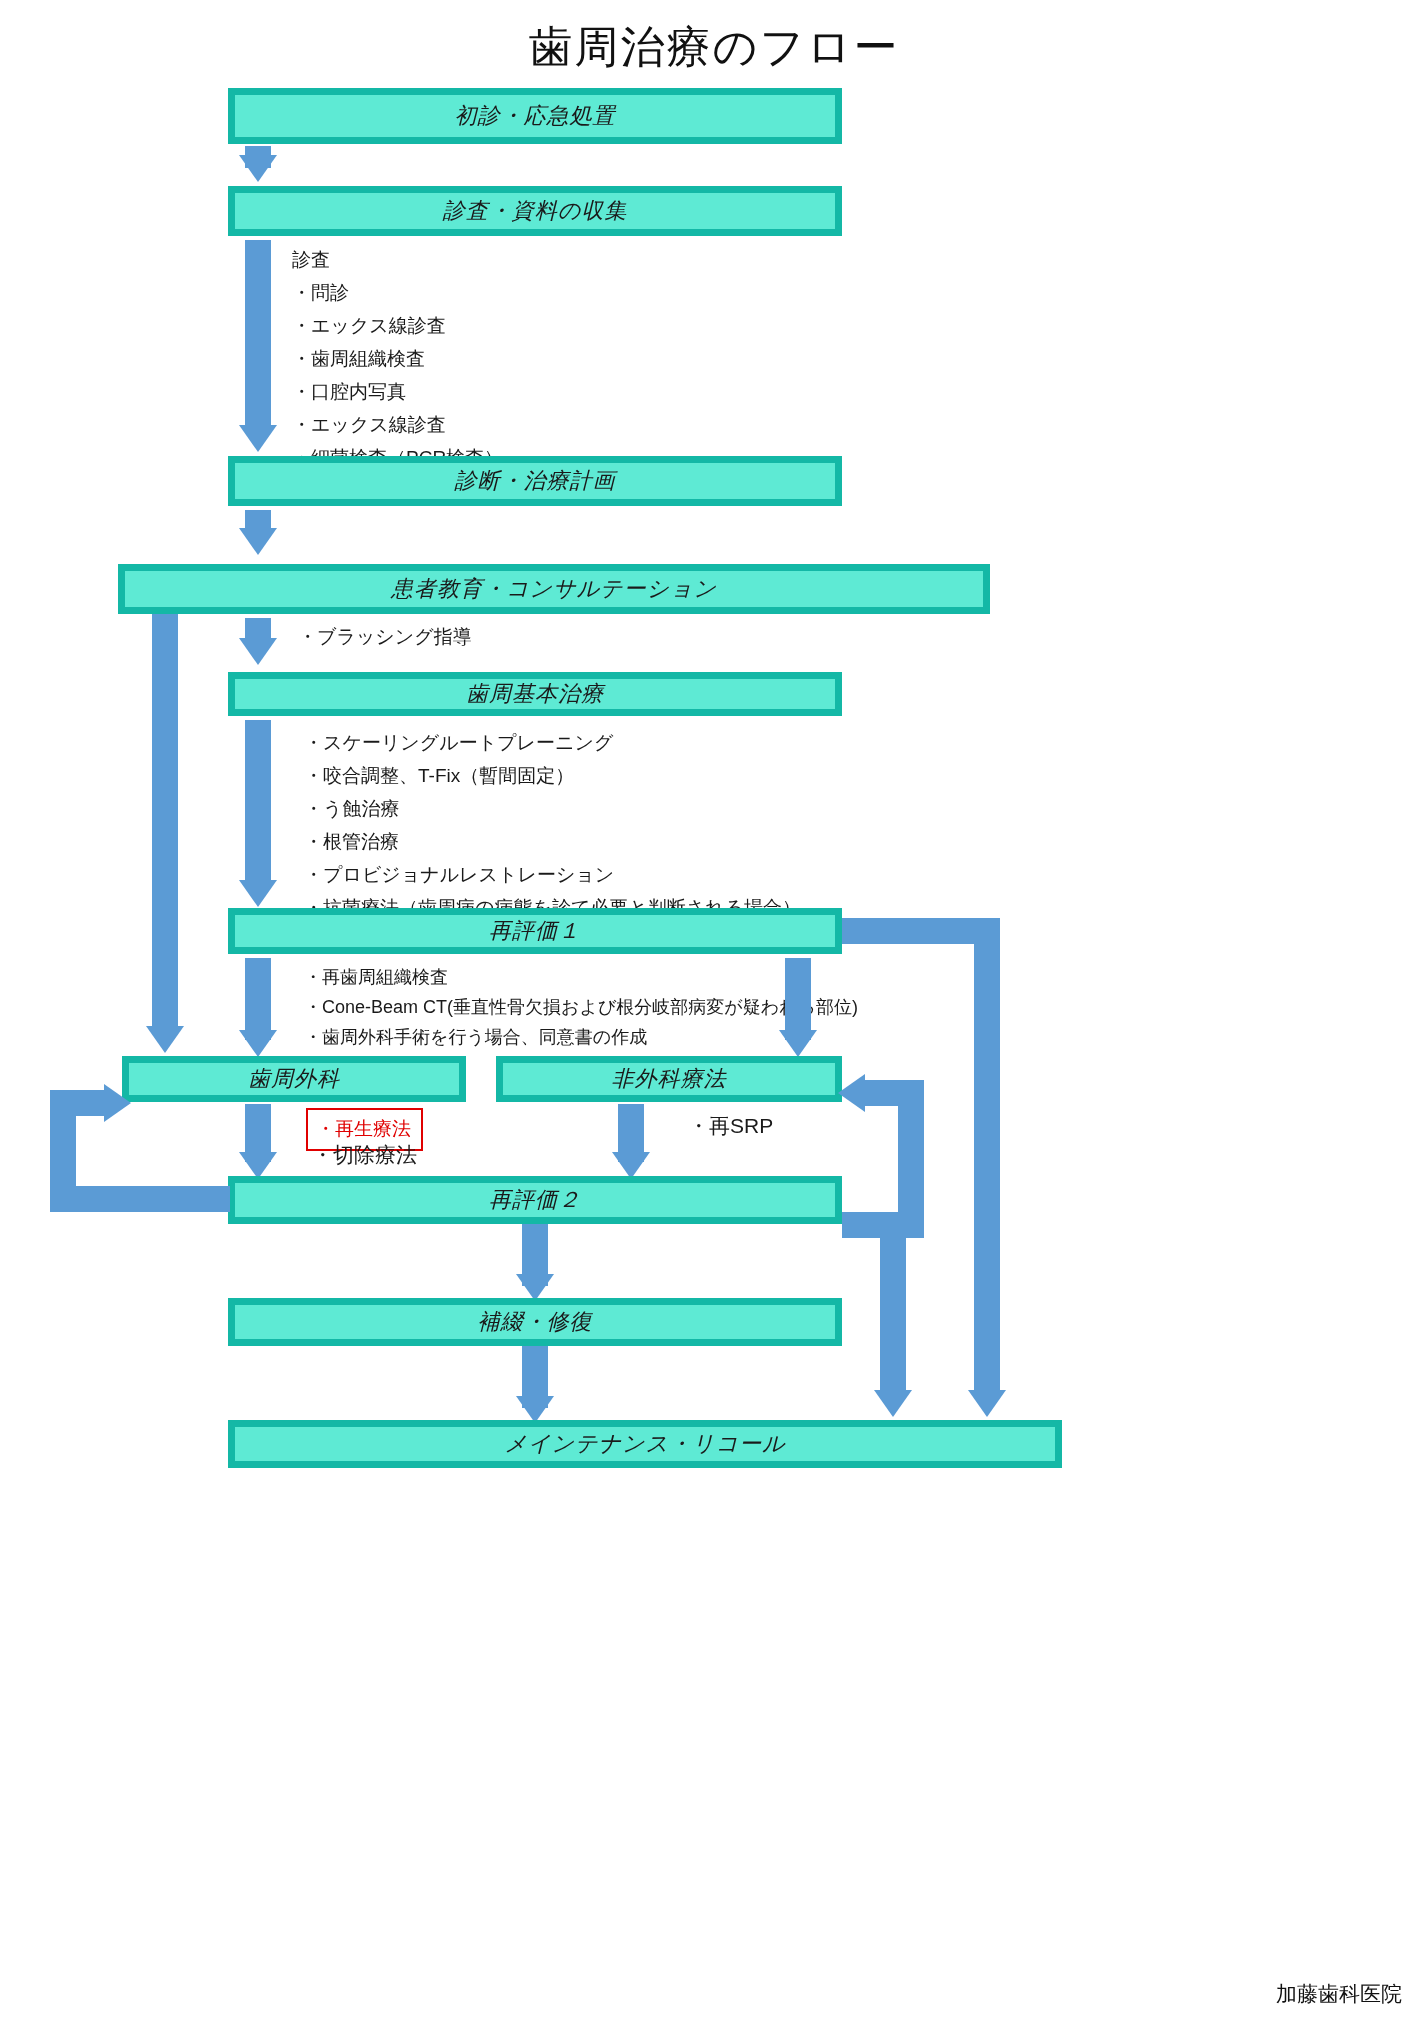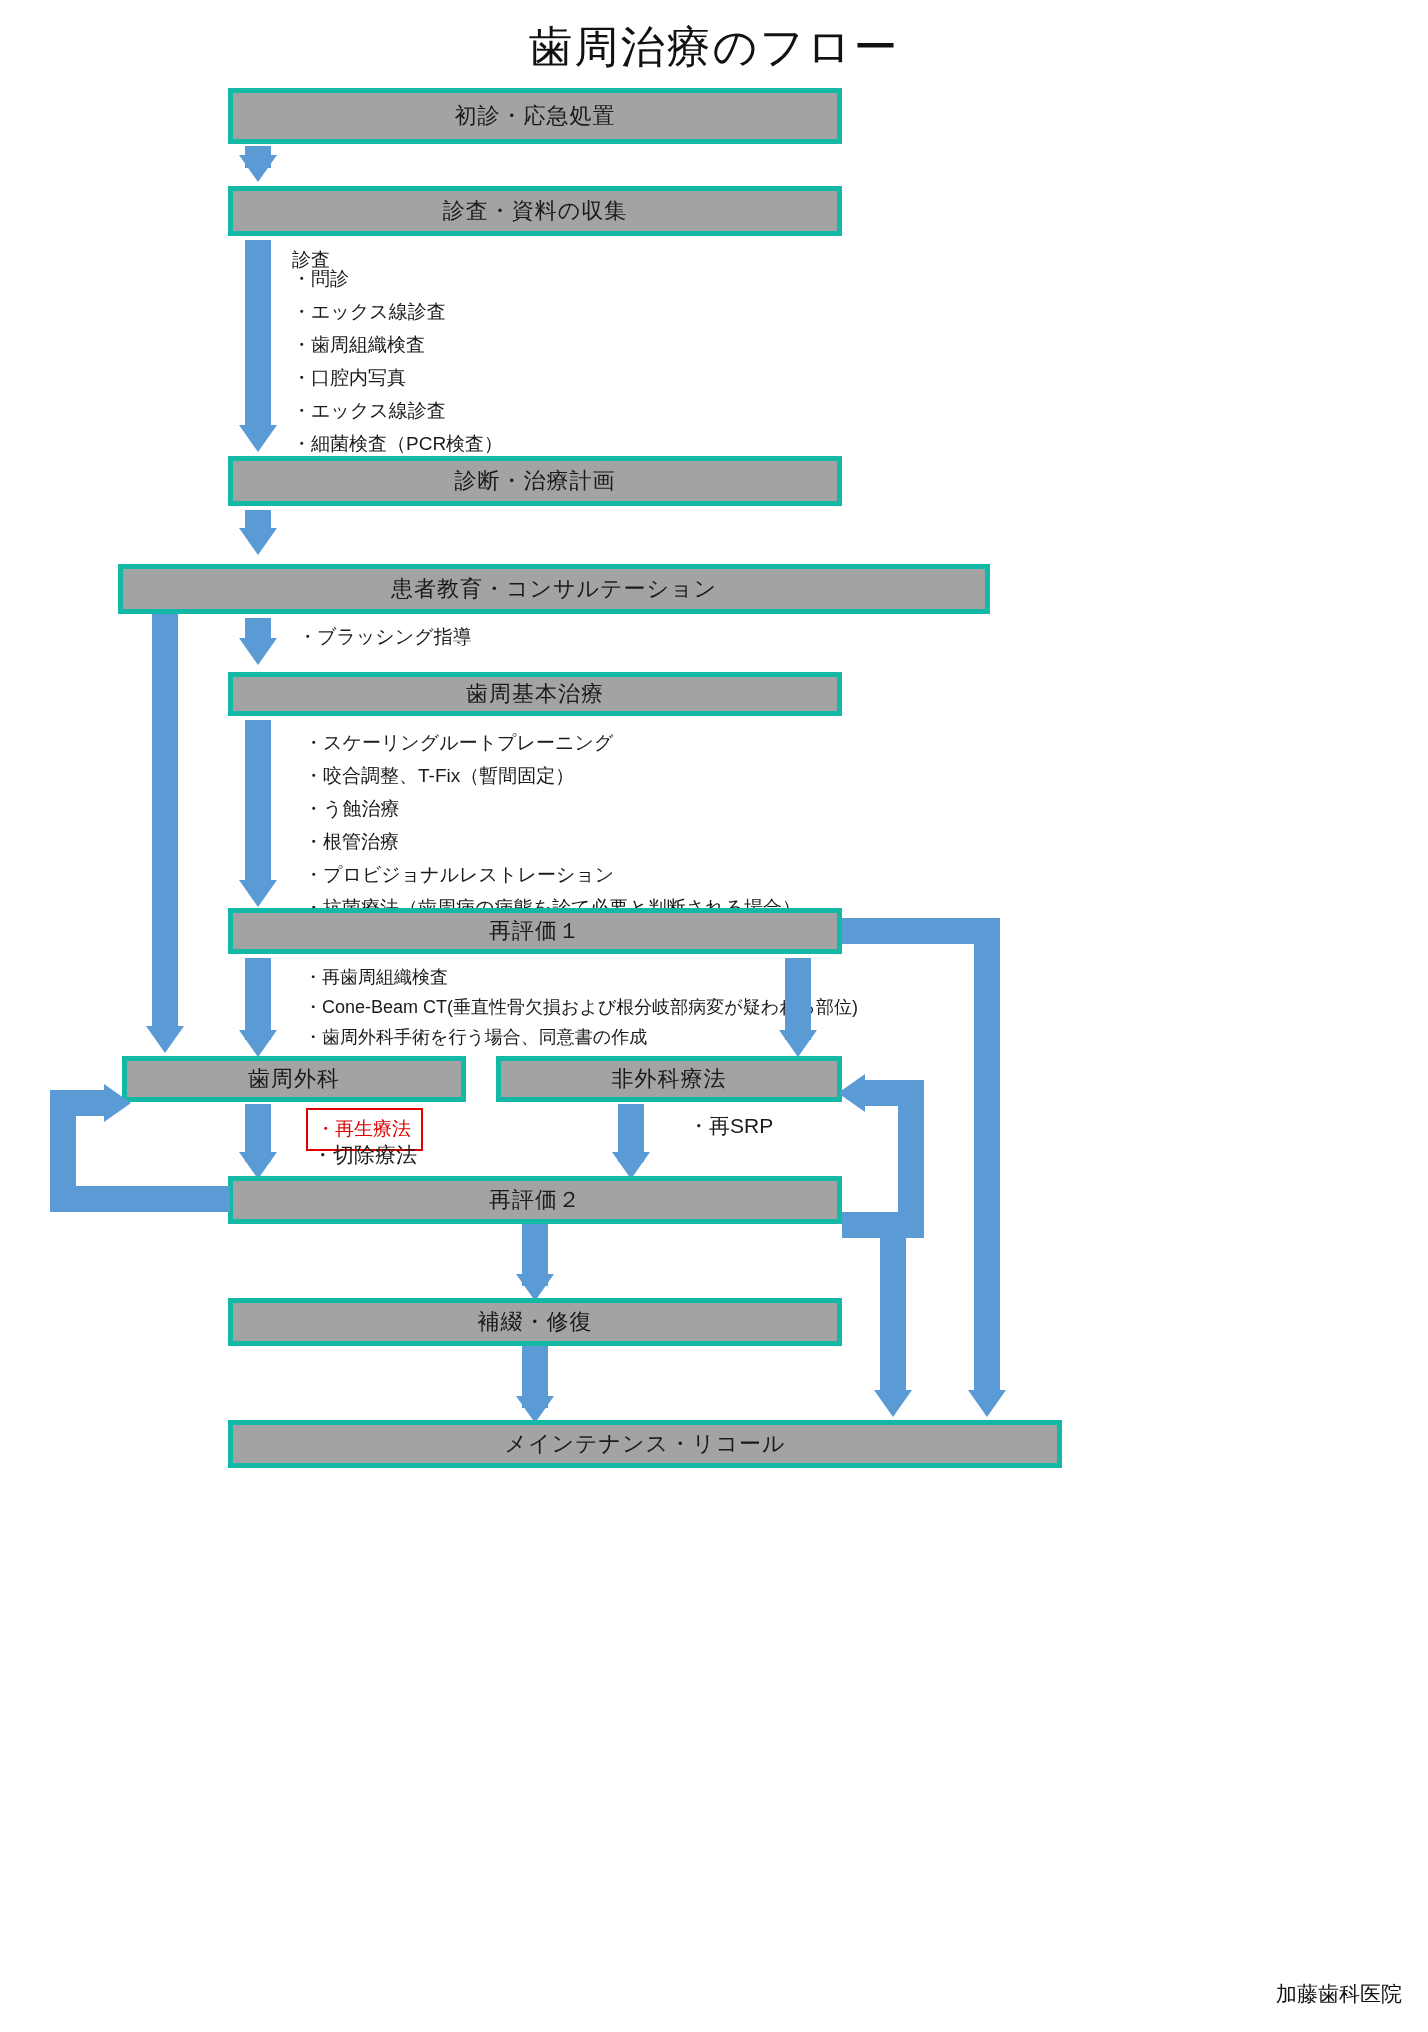--- a/index.html
+++ b/index.html
@@ -22,28 +22,29 @@
     text-align: center;
     font-size: 44px;
     font-weight: 400;
     letter-spacing: 2px;
     color: #111;
   }
 
   
   .box {
     position: absolute;
-    background: #a3a3a3;
-    border: 5px solid #14b8a6;
+    background: #5eead4;
+    border: 7px solid #14b8a6;
     display: flex;
     align-items: center;
     justify-content: center;
     font-size: 22px;
     color: #1a1a1a;
     letter-spacing: 1px;
+    font-style: italic;
   }
 
   .bar { position: absolute; background: #5b9bd5; }
 
   .head-down {
     position: absolute;
     width: 0; height: 0;
     border-left: 19px solid transparent;
     border-right: 19px solid transparent;
     border-top: 27px solid #5b9bd5;
@@ -64,21 +65,21 @@
   }
 
   
   .note {
     position: absolute;
     font-size: 19px;
     line-height: 1.0;
     color: #1a1a1a;
     white-space: nowrap;
   }
-  .note .hdr { display:block; }
+  .note .hdr { display:block; margin-bottom: 14px; }
   .note .li  { display:block; margin-bottom: 14px; }
   .note .li.tight { margin-bottom: 12px; }
 
   .note-sm { font-size: 18px; }
 
   .redbox {
     position: absolute;
     border: 2px solid #e00000;
     color: #e00000;
     font-size: 19px;

